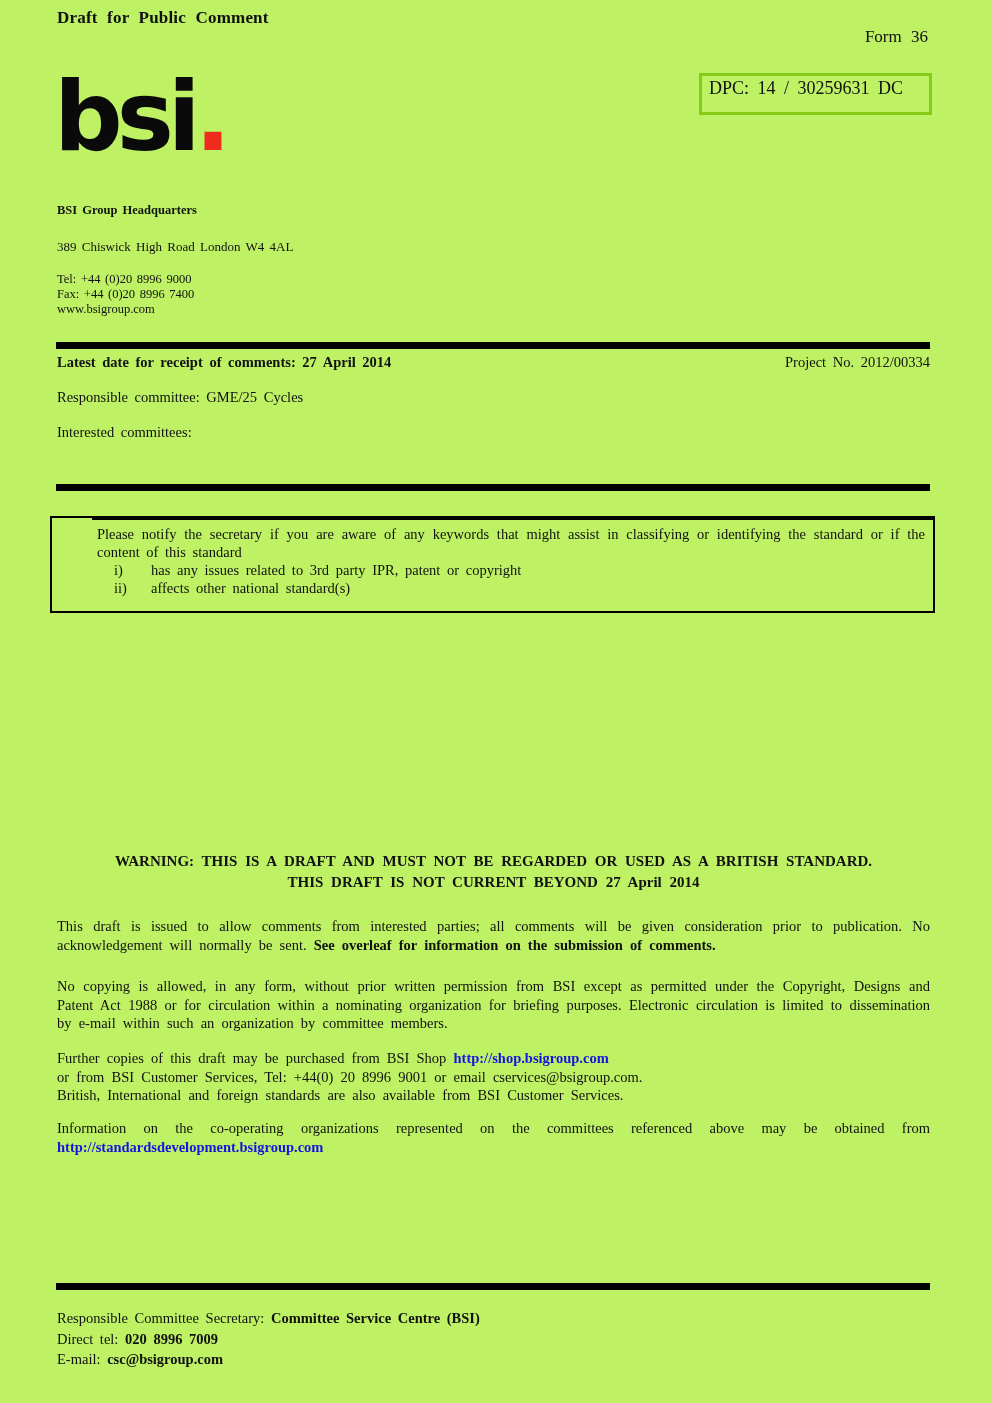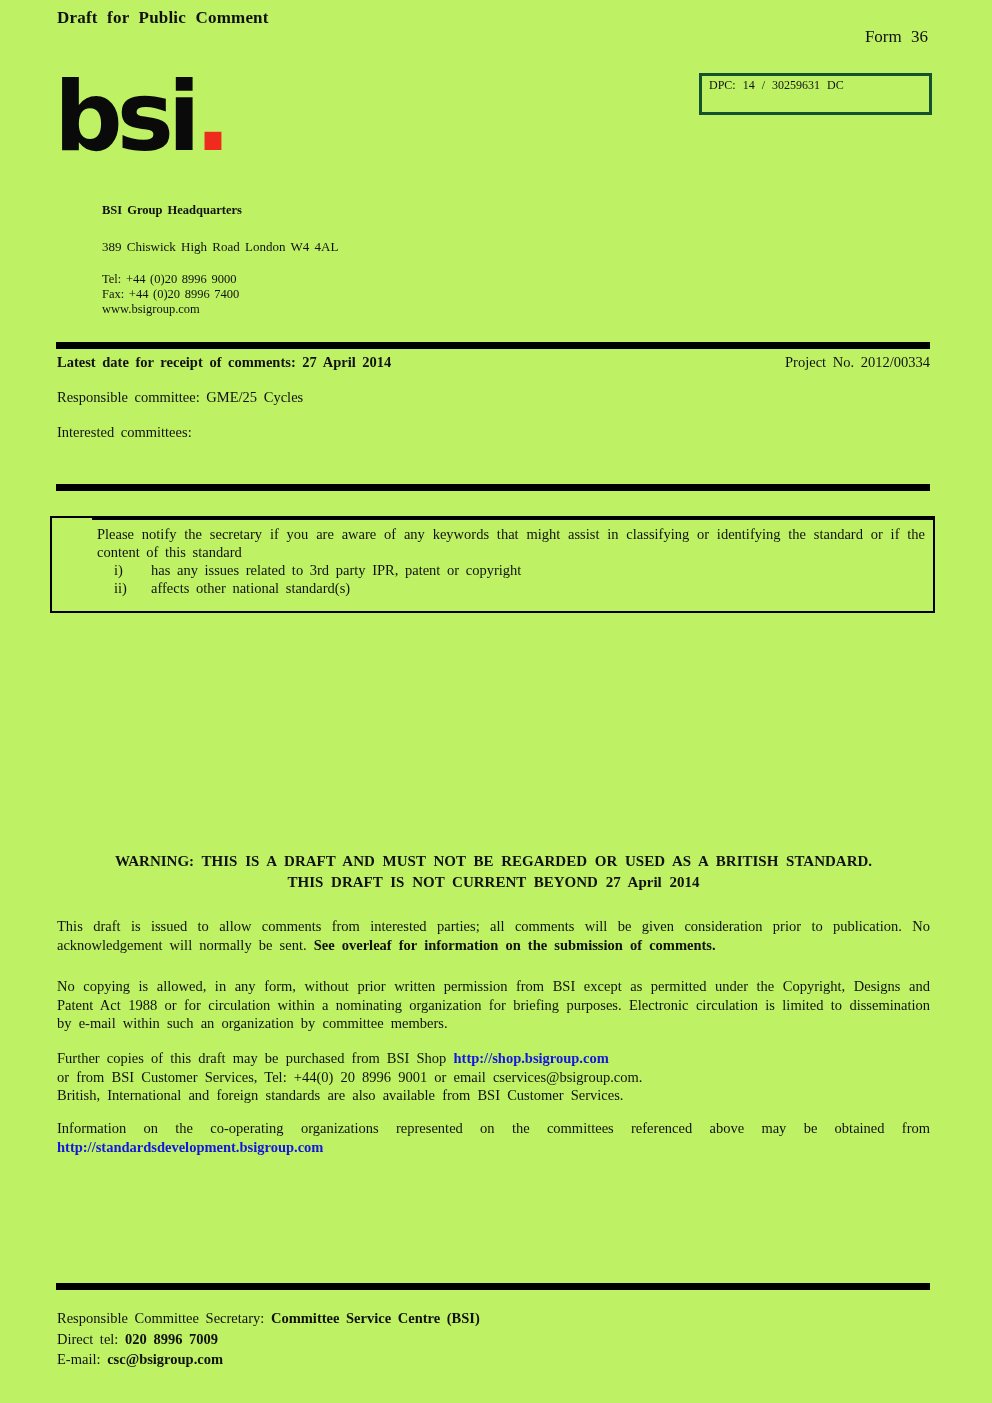--- a/index.html
+++ b/index.html
@@ -24,36 +24,36 @@
     font-size: 17px; font-weight: bold;
     word-spacing: 5px; letter-spacing: 0.2px;
   }
   .form-label {
     right: 64px; top: 27px;
     font-size: 17px; word-spacing: 5px;
   }
   .dpc-box {
     right: 60px; top: 73px;
     width: 233px; height: 42px;
-    border: 3px solid #14532d;
+    border: 3px solid #84cc16;
     padding: 2px 7px;
-    font-size: 12px; word-spacing: 4px;
+    font-size: 18px; word-spacing: 4px;
   }
   .logo {
     left: 54px; top: 62px;
     font-family: "DejaVu Sans", sans-serif;
     font-weight: bold;
     font-size: 96px;
     line-height: 110px;
     letter-spacing: -6px;
     color: #0a0a0a;
   }
   .logo .logo-dot { color: #ee2b1c; letter-spacing: 0; }
 
-  .contact { left: 57px; top: 203px; font-size: 13px; margin-left: 45px; }
+  .contact { left: 57px; top: 203px; font-size: 13px; }
   .contact .hq { font-size: 12.5px; font-weight: bold; margin-bottom: 21px; word-spacing: 2px; }
   .contact .addr { font-size: 13px; margin-bottom: 17px; word-spacing: 2px; }
   .contact .tline { font-size: 12.5px; line-height: 15px; word-spacing: 1.5px; }
 
   .dateblock {
     right: 62px; top: 211px;
     text-align: right;
     font-size: 17.5px; line-height: 21px; word-spacing: 5px;
   }
 

